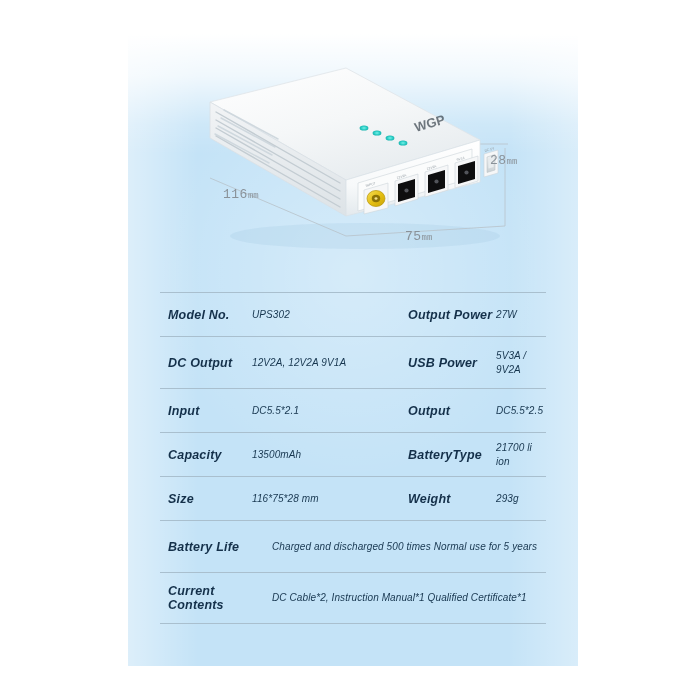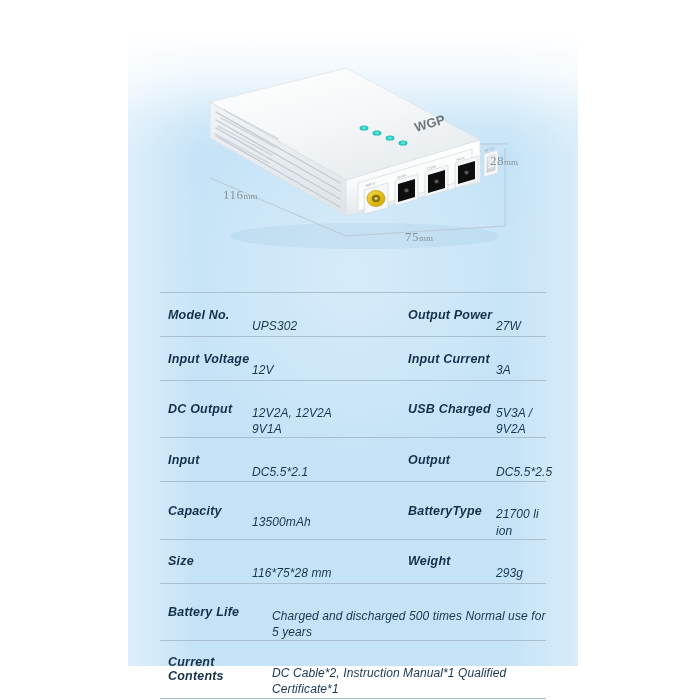--- a/index.html
+++ b/index.html
@@ -31,21 +31,21 @@
     position:absolute;left:128px;top:34px;width:450px;height:632px;
     background:radial-gradient(ellipse 62% 46% at 50% 38%,rgba(255,255,255,0.30),rgba(255,255,255,0) 70%);
   }
 
   
   .product-area{position:absolute;left:150px;top:40px;width:420px;height:230px;}
   .prod-svg{position:absolute;left:0;top:0;}
 
   .dim-label{
     position:absolute;color:#8a9299;font-size:13px;letter-spacing:.5px;
-    font-family:Liberation Serif, serif;white-space:nowrap;
+    font-family:Liberation Mono, monospace;white-space:nowrap;
   }
   .dim-label .unit{font-size:9px;letter-spacing:0;}
   .dim-116{left:73px;top:147px;}
   .dim-75{left:255px;top:189px;}
   .dim-28{left:340px;top:113px;}
 
   
   .spec-table{
     position:absolute;left:160px;top:292px;width:386px;
   }
@@ -54,21 +54,21 @@
     border-top:1.5px solid #a9bfce;
     min-height:44px;box-sizing:border-box;
   }
   .srow.last{border-bottom:1.5px solid #a9bfce;}
   .cell{display:flex;align-items:center;box-sizing:border-box;font-style:italic;}
   .lbl{
     color:#14304a;font-size:12.5px;font-weight:bold;letter-spacing:.2px;
     padding-left:8px;
   }
   .val{
-    color:#17364f;font-size:12px;letter-spacing:.1px;line-height:1.35;margin-top:24px;
+    color:#17364f;font-size:10px;letter-spacing:.1px;line-height:1.35;
   }
   .c1{width:92px;flex:none;}
   .c2{width:108px;flex:none;}
   .c3{width:96px;flex:none;margin-left:40px;}
   .c4{flex:1;}
   .wide-lbl{width:108px;flex:none;}
   .wide-val{flex:1;padding-left:4px;}
   .srow.tall{min-height:52px;align-items:center;}
   .srow.wide{min-height:52px;}
 </style>
@@ -202,31 +202,25 @@
 
   <div class="spec-table">
 
     <div class="srow">
       <div class="cell c1 lbl">Model No.</div>
       <div class="cell c2 val">UPS302</div>
       <div class="cell c3 lbl">Output Power</div>
       <div class="cell c4 val">27W</div>
     </div>
 
-    <div class="srow">
-      <div class="cell c1 lbl">Input Voltage</div>
-      <div class="cell c2 val">12V</div>
-      <div class="cell c3 lbl">Input Current</div>
-      <div class="cell c4 val">3A</div>
-    </div>
 
     <div class="srow tall">
       <div class="cell c1 lbl">DC Output</div>
       <div class="cell c2 val">12V2A, 12V2A 9V1A</div>
-      <div class="cell c3 lbl">USB Charged</div>
+      <div class="cell c3 lbl">USB Power</div>
       <div class="cell c4 val">5V3A / 9V2A</div>
     </div>
 
     <div class="srow">
       <div class="cell c1 lbl">Input</div>
       <div class="cell c2 val">DC5.5*2.1</div>
       <div class="cell c3 lbl">Output</div>
       <div class="cell c4 val">DC5.5*2.5</div>
     </div>
 

